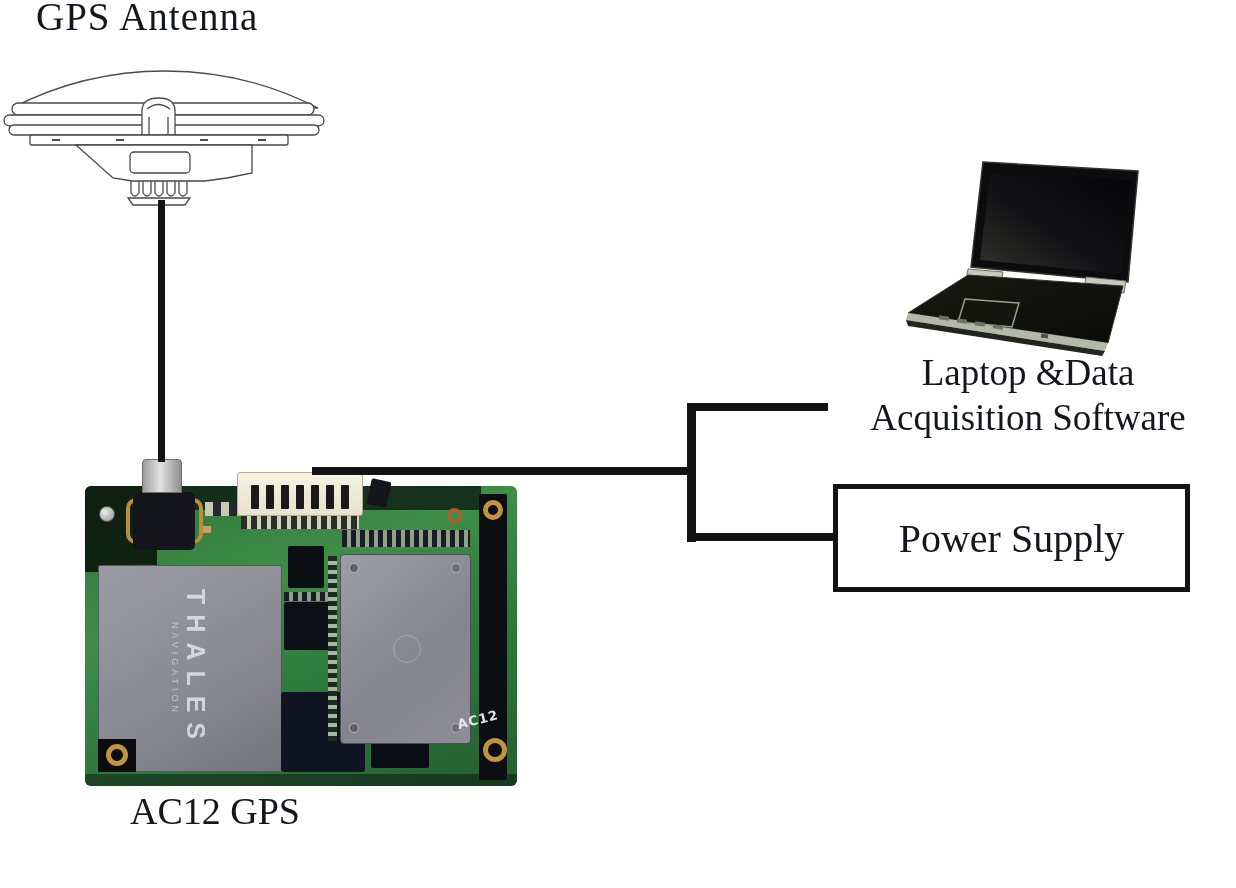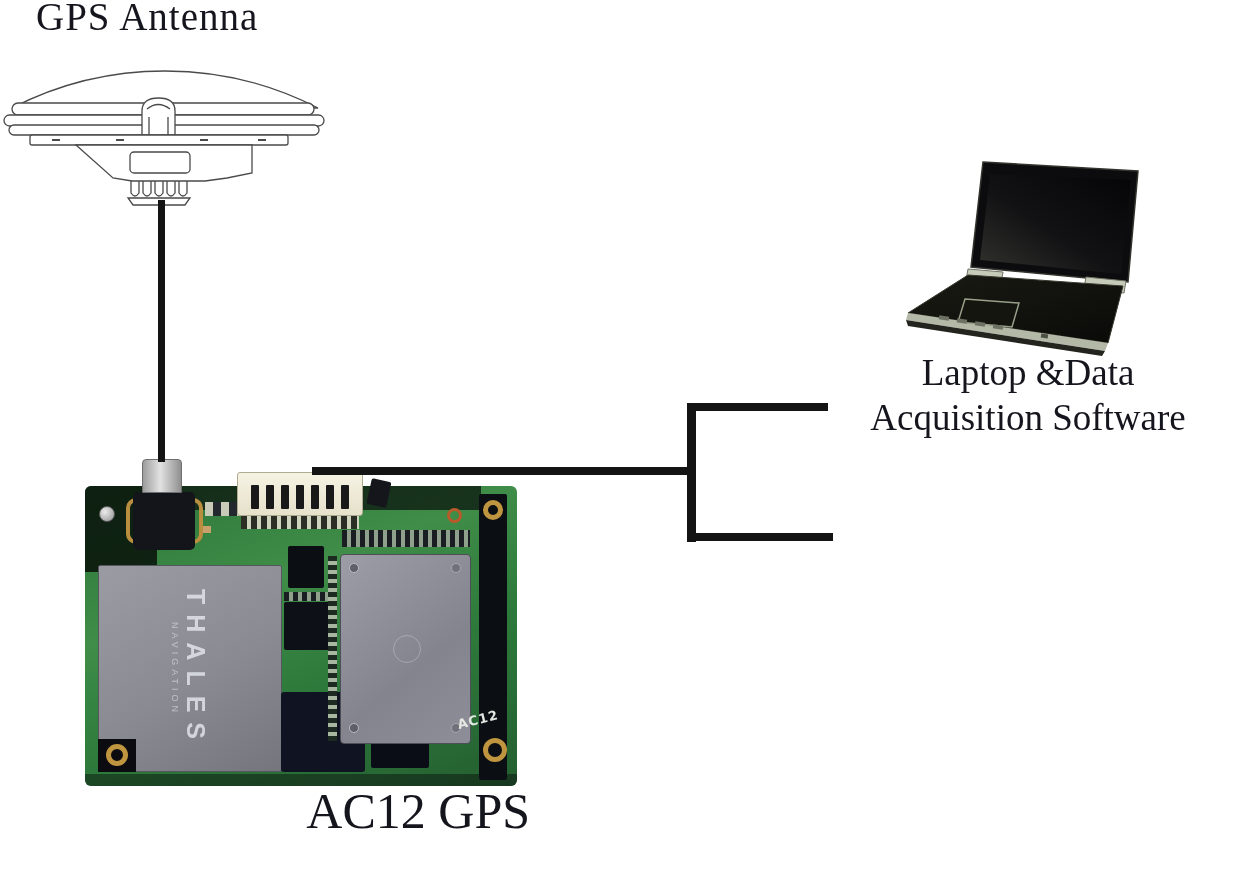--- a/index.html
+++ b/index.html
@@ -4,21 +4,21 @@
 <style>
   * { margin:0; padding:0; box-sizing:border-box; }
   body { background:#ffffff; }
   .stage {
     position:relative; width:1236px; height:888px; background:#ffffff;
     overflow:hidden; font-family:"Liberation Serif", serif; color:#15151d;
   }
   .label { position:absolute; color:#15151d; }
   .antenna-label { left:36px; top:-6px; font-size:39px; letter-spacing:1px; }
   .laptop-label { left:816px; top:350px; width:424px; text-align:center; font-size:37px; line-height:45px; }
-  .receiver-label { left:130px; top:786px; width:400px; text-align:right; font-size:50px; line-height:50px; }
+  .receiver-label { left:130px; top:786px; width:400px; text-align:left; font-size:38px; line-height:50px; }
 
   
   .wire { position:absolute; background:#141414; z-index:6; }
   .wire-main   { left:312px; top:467px; width:383px; height:8px; }
   .wire-vert   { left:687px; top:403px; width:9px;  height:139px; }
   .wire-top    { left:690px; top:403px; width:138px; height:8px; }
   .wire-bottom { left:690px; top:533px; width:143px; height:8px; }
   .antenna-cable { position:absolute; left:158px; top:200px; width:7px; height:262px; background:#141414; z-index:5; }
 
   
@@ -107,20 +107,23 @@
     <path d="M 128 132 L 190 132 L 185 139 L 133 139 Z" fill="#ffffff"></path>
   </svg>
 
   <div class="antenna-cable"></div>
 
   <div class="wire wire-main"></div>
   <div class="wire wire-vert"></div>
   <div class="wire wire-top"></div>
   <div class="wire wire-bottom"></div>
 
+  <div class="power-box">
+    <span>Power Supply</span>
+  </div>
 
   <svg style="left:893px; top:150px;" width="252" height="206" viewBox="0 0 252 206">
     <defs>
       <linearGradient id="scr" x1="0" y1="1" x2="1" y2="0">
         <stop offset="0" stop-color="#32322e"></stop>
         <stop offset="0.45" stop-color="#121214"></stop>
         <stop offset="1" stop-color="#050507"></stop>
       </linearGradient>
       <linearGradient id="deck" x1="0" y1="0" x2="1" y2="1">
         <stop offset="0" stop-color="#1a1a14"></stop>

